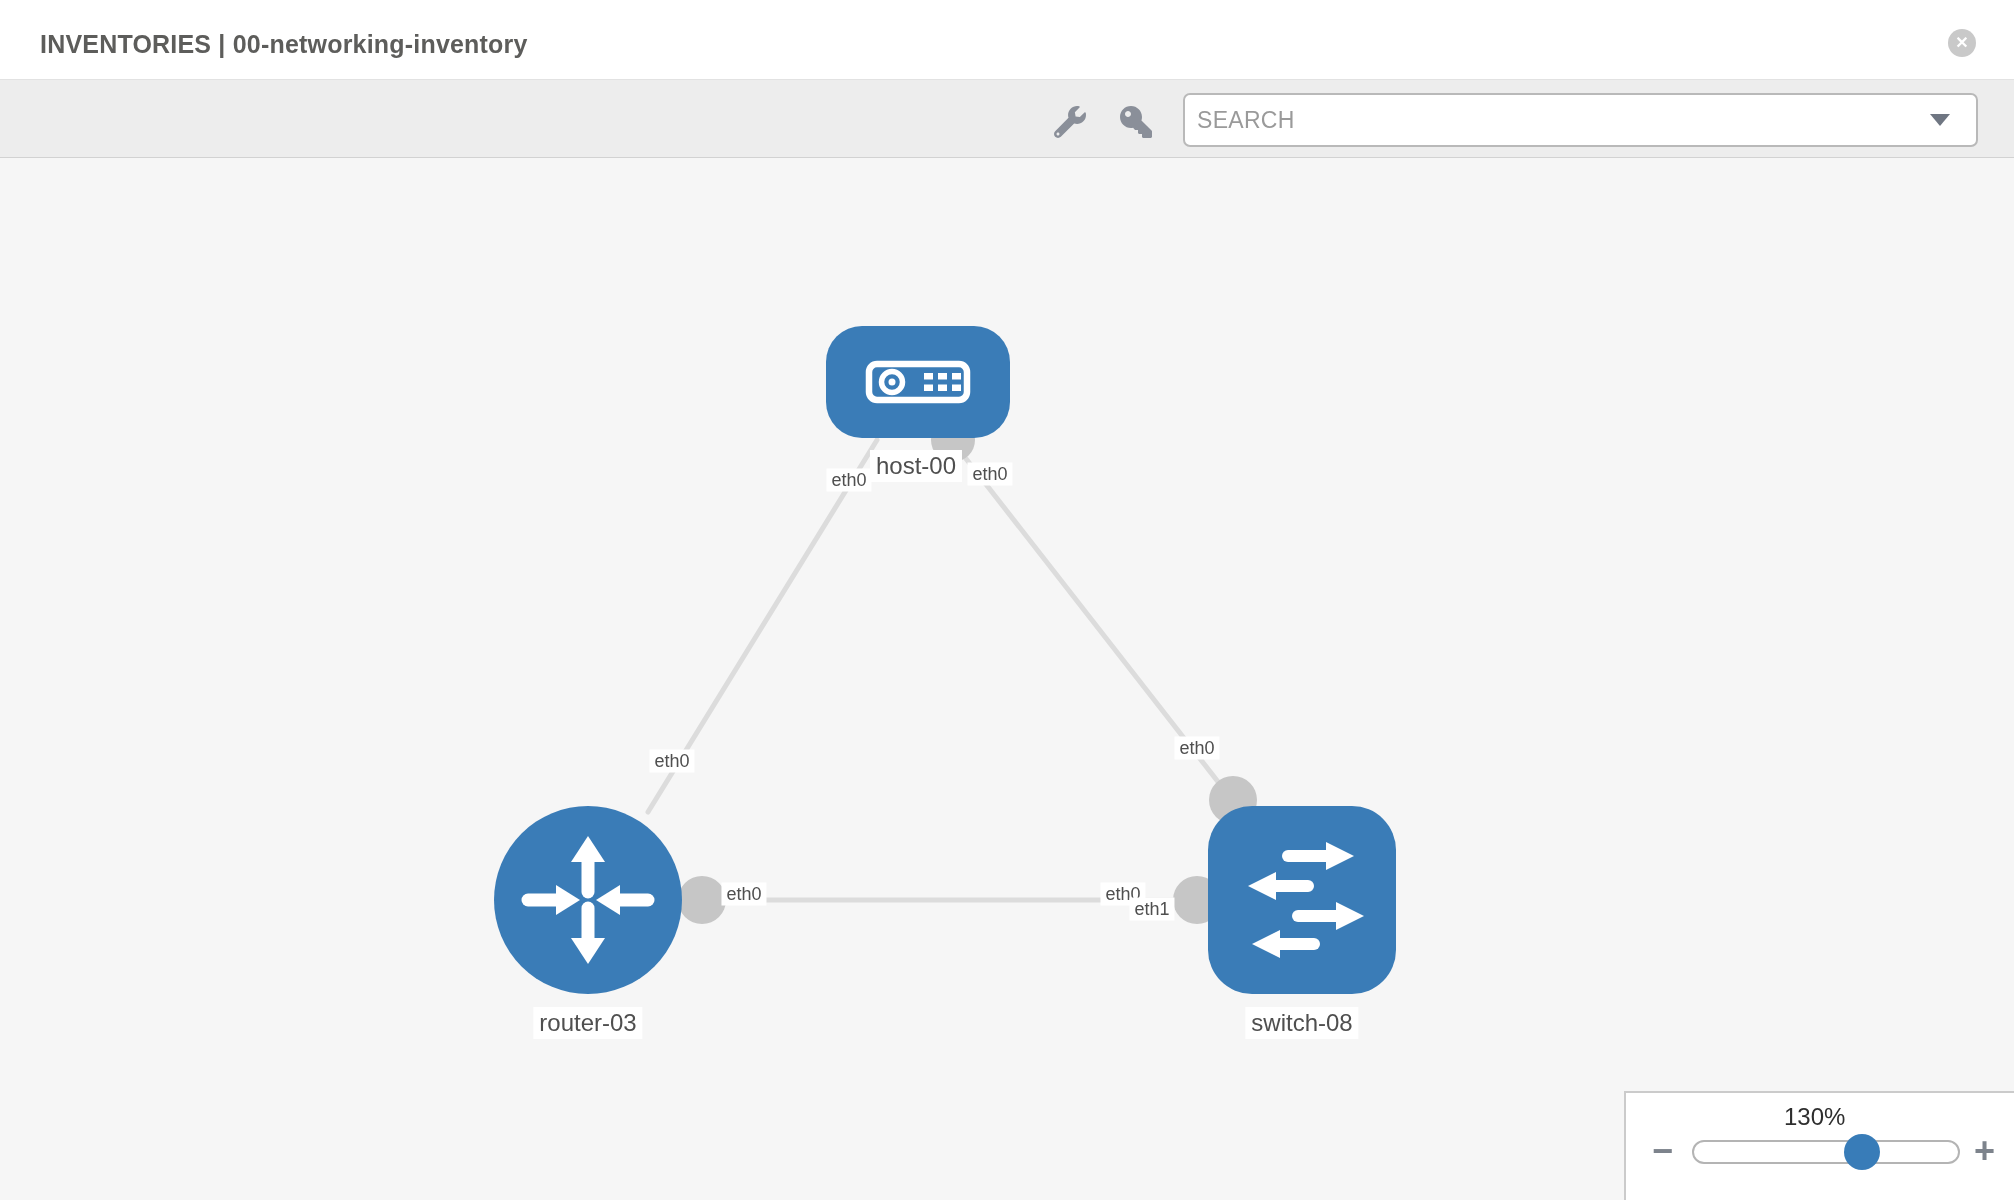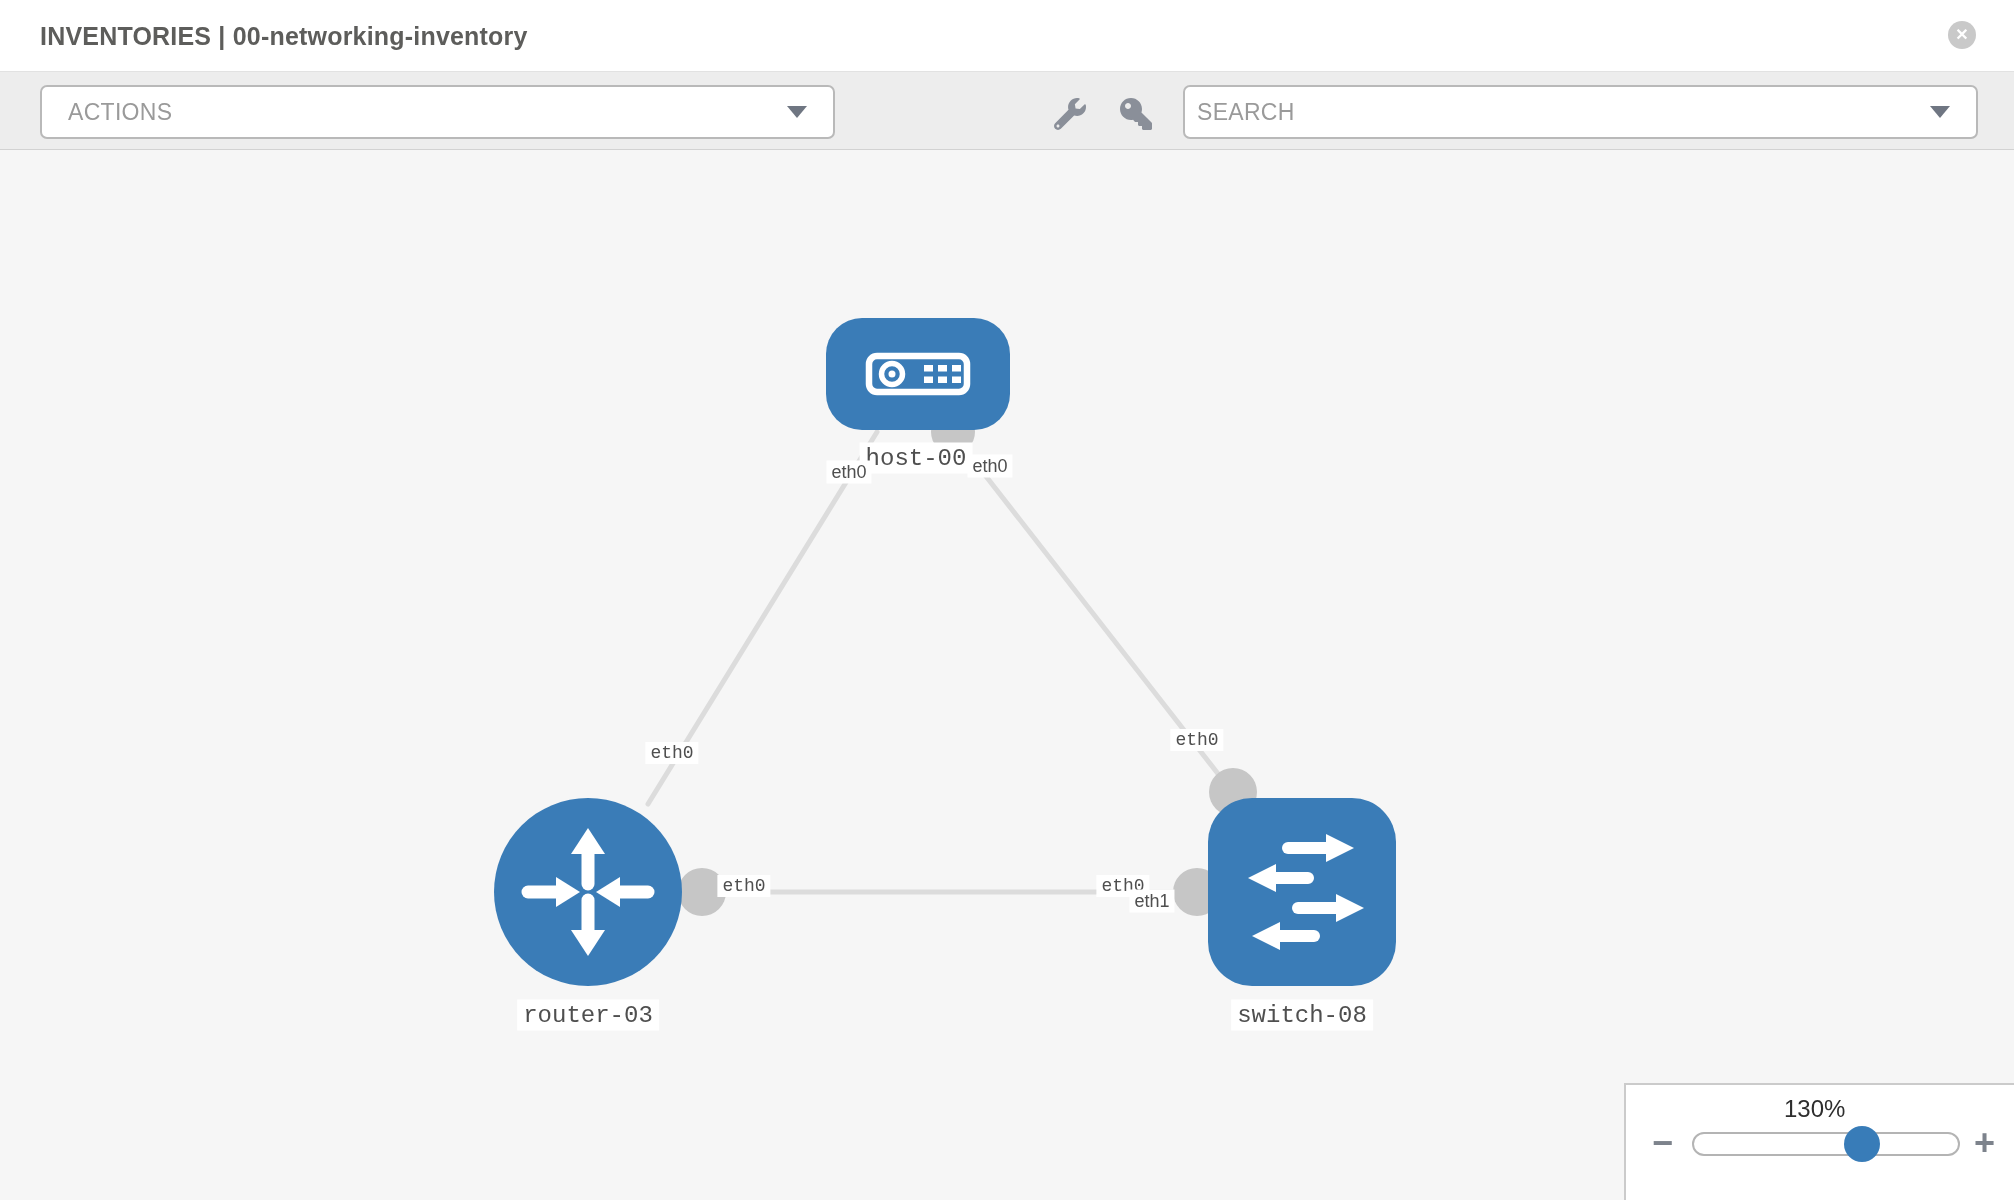--- a/index.html
+++ b/index.html
@@ -1,20 +1,20 @@
 <!DOCTYPE html>
 <html><head>
 <meta charset="utf-8">
 <style>
   * { margin:0; padding:0; box-sizing:border-box; }
   html,body { width:2014px; height:1200px; overflow:hidden;
               font-family:"Liberation Sans", sans-serif; background:#fff; }
 
   
-  .hdr { position:relative; height:72px; background:#fff; border-bottom:1px solid #e2e2e2; }
+  .hdr { position:relative; height:72px; background:#fff; border-bottom:1px solid #e2e2e2;margin-top:8px; }
   .hdr-title { position:absolute; left:40px; top:50%; transform:translateY(-50%);
                font-size:25px; font-weight:700; color:#5d5d5b; letter-spacing:.2px; }
   .close-btn { position:absolute; right:38px; top:21px; width:28px; height:28px;
                border-radius:50%; background:#c9c9c9; color:#fff; font-size:16px;
                font-weight:700; display:flex; align-items:center; justify-content:center;
                cursor:pointer; line-height:1; }
 
   
   .tbar { position:relative; height:78px; background:#ededed;
           border-bottom:1px solid #d2d2d2; }
@@ -32,21 +32,21 @@
   .tool-ico svg { width:32px; height:32px; fill:#8a8f99; }
 
   
   .canvas { position:relative; width:2014px; height:1050px; background:#f6f6f6; }
   .canvas svg.topo { position:absolute; left:0; top:0; }
 
   .nlabel { position:absolute; transform:translate(-50%,-50%); background:#fff;
             color:#4f4f4f; white-space:nowrap; }
   .node-label { font-size:24px; padding:2px 6px; }
   .if-label   { font-size:18px; padding:1px 5px; }
-  .z1 { z-index:1;font-family:Liberation Mono, monospace; } .z2 { z-index:2; }
+  .z1 { z-index:1; } .z2 { z-index:2; }
 
   
   .zoom-panel { position:absolute; right:0; bottom:0; width:390px; height:117px;
                 background:#fff; border:2px solid #cbcbcb; border-right:none;
                 border-bottom:none; }
   .zoom-level { position:absolute; left:158px; top:10px; font-size:24px; color:#2e2e2e; }
   .zoom-minus, .zoom-plus { position:absolute; top:40px; font-size:36px; font-weight:700;
                 color:#7d838c; cursor:pointer; line-height:1; }
   .zoom-minus { left:26px; }
   .zoom-plus  { left:348px; }
@@ -59,24 +59,20 @@
 <body>
 
 <div class="hdr">
   <div class="hdr-title">INVENTORIES | 00-networking-inventory</div>
   <div class="close-btn">
     <span>✕</span>
   </div>
 </div>
 
 <div class="tbar">
-  <div class="select-box actions-box">
-    <span class="lbl">ACTIONS</span>
-    <span class="caret"></span>
-  </div>
 
   <div class="tool-ico" style="left:1052px">
     <svg viewBox="0 0 512 512">
       <path d="M507.73 109.1c-2.24-9.03-13.54-12.09-20.12-5.51l-74.36 74.36-67.88-11.31-11.31-67.88 74.36-74.36c6.62-6.62 3.43-17.9-5.66-20.16-47.38-11.74-99.55.91-136.58 37.93-39.64 39.64-50.55 97.1-34.05 147.2L18.74 402.76c-24.99 24.99-24.99 65.51 0 90.5 24.99 24.99 65.51 24.99 90.5 0l213.21-213.21c50.12 16.71 107.47 5.68 147.37-34.22 37.07-37.07 49.7-89.32 37.91-136.73zM64 472c-13.25 0-24-10.75-24-24 0-13.26 10.75-24 24-24s24 10.74 24 24c0 13.25-10.75 24-24 24z"></path>
     </svg>
   </div>
   <div class="tool-ico" style="left:1118px">
     <svg viewBox="0 0 512 512" style="transform:scaleX(-1)">
       <path d="M512 176.001C512 273.203 433.202 352 336 352c-11.22 0-22.19-1.062-32.827-3.069l-24.012 27.014A23.999 23.999 0 0 1 261.223 384H224v40c0 13.255-10.745 24-24 24h-40v40c0 13.255-10.745 24-24 24H24c-13.255 0-24-10.745-24-24v-78.059c0-6.365 2.529-12.47 7.029-16.971l161.802-161.802C163.108 213.814 160 195.271 160 176 160 78.798 238.797.001 335.999 0 433.488-.001 512 78.511 512 176.001zM336 128c0 26.51 21.49 48 48 48s48-21.49 48-48-21.49-48-48-48-48 21.49-48 48z"></path>
     </svg>

